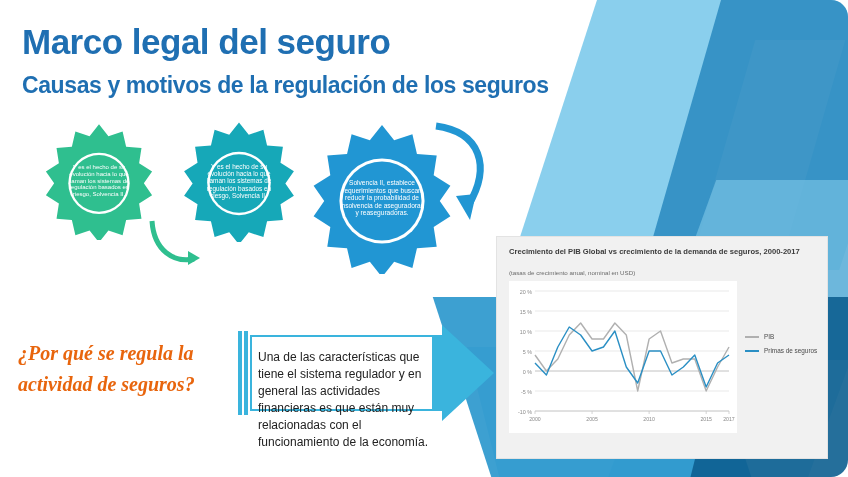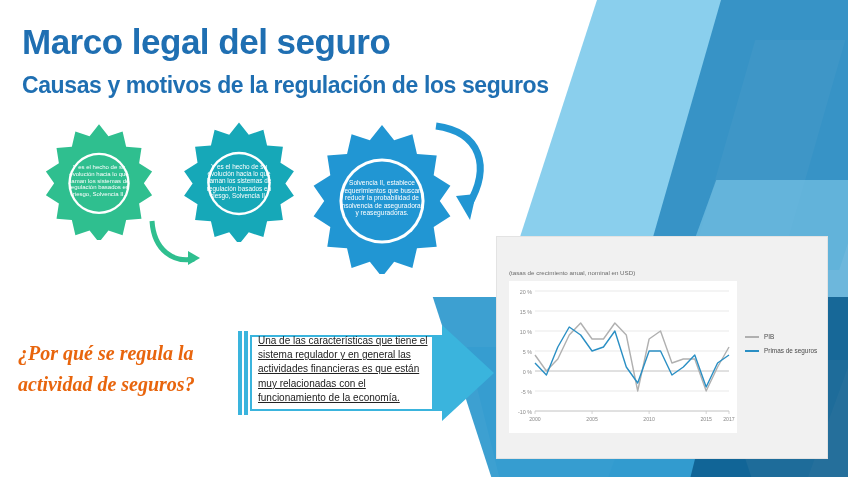--- a/index.html
+++ b/index.html
@@ -7,20 +7,21 @@
     padding: 0;
     background: #ffffff;
   }
   .slide {
     position: relative;
     width: 848px;
     height: 477px;
     overflow: hidden;
     background: #ffffff;
     font-family: "Liberation Sans", sans-serif;
+    border-radius: 17px;
   }
 
   
   .bg-layer { position: absolute; inset: 0; overflow: hidden; }
   .bg-shape { position: absolute; }
 
   .bg-1 {
     right: -40px; top: -30px;
     width: 330px; height: 300px;
     background: #29a8df;
@@ -136,26 +137,25 @@
     position: absolute;
     left: 236px; top: 325px;
     width: 262px; height: 96px;
   }
   .arrow-shape {
     position: absolute; inset: 0;
     width: 100%; height: 100%;
   }
   .arrow-para {
     position: absolute;
-    left: 22px; top: 9px;
+    left: 22px; top: 24px;
     width: 178px;
-    font-size: 10px;
+    font-size: 12px;
     color: #222222;
     line-height: 1.42;
-    text-decoration: underline;
   }
 
   
   .chart-card {
     position: absolute;
     left: 497px; top: 237px;
     width: 330px; height: 221px;
     background: #f1f1f1;
     box-shadow: 0 0 0 1px #e3e3e3;
   }
@@ -262,20 +262,21 @@
       <path d="M14 10 L206 10 L206 0 L258 48 L206 96 L206 86 L14 86 Z" fill="#3ab4dd"></path>
       <path d="M14 10 L200 10 L200 86 L14 86 Z" fill="#ffffff" opacity="0"></path>
     </svg>
     <svg class="arrow-shape" viewBox="0 0 262 96" preserveAspectRatio="none" style="position:absolute">
       <path d="M16 12 L196 12 L196 84 L16 84 Z" fill="#ffffff"></path>
     </svg>
     <div class="arrow-para">Una de las características que tiene el sistema regulador y en general las actividades financieras es que están muy relacionadas con el funcionamiento de la economía.</div>
   </div>
 
   <div class="chart-card">
+    <div class="chart-title">Crecimiento del PIB Global vs crecimiento de la demanda de seguros, 2000-2017</div>
     <div class="chart-sub">(tasas de crecimiento anual, nominal en USD)</div>
 
     <div class="plot">
       <svg id="chart-svg" width="228" height="152" viewBox="0 0 228 152">
           <line x1="26" y1="10" x2="220" y2="10" stroke="#e0e0e0" stroke-width="0.7"></line>
           <text x="23" y="12.5" text-anchor="end" font-size="5.4" fill="#8a8a8a" font-family="&quot;Liberation Sans&quot;, sans-serif">20 %</text>
           <line x1="26" y1="30" x2="220" y2="30" stroke="#e0e0e0" stroke-width="0.7"></line>
           <text x="23" y="32.5" text-anchor="end" font-size="5.4" fill="#8a8a8a" font-family="&quot;Liberation Sans&quot;, sans-serif">15 %</text>
           <line x1="26" y1="50" x2="220" y2="50" stroke="#e0e0e0" stroke-width="0.7"></line>
           <text x="23" y="52.5" text-anchor="end" font-size="5.4" fill="#8a8a8a" font-family="&quot;Liberation Sans&quot;, sans-serif">10 %</text>

